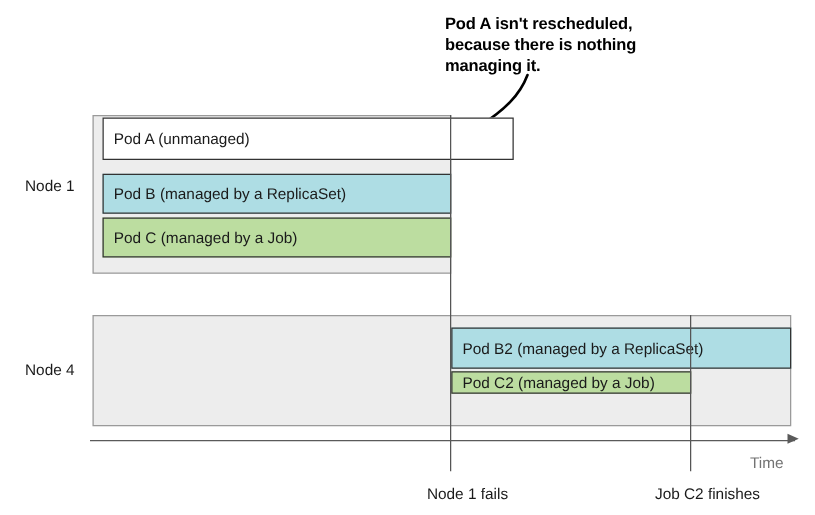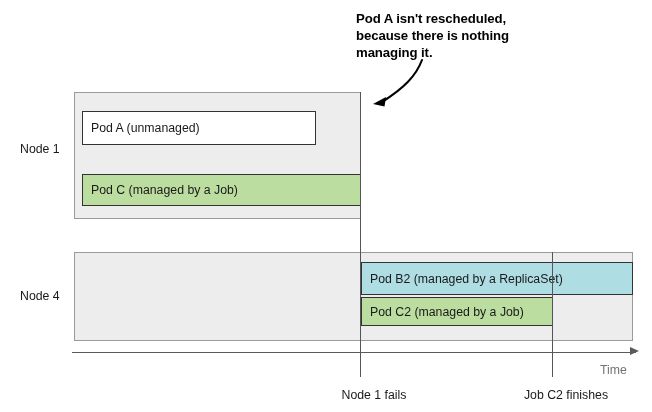--- a/index.html
+++ b/index.html
@@ -82,27 +82,27 @@
     font-size: 12.3px;
     color: #1a1a1a;
     padding-left: 8px;
     white-space: nowrap;
   }
   .pod.unmanaged { background: #ffffff; }
   .pod.replicaset { background: #aedde4; }
   .pod.job        { background: #bcdda0; }
 
   
-  .pod-a  { left: 82px;  top: 111px; width: 234px; height: 34px; }
+  .pod-a  { left: 82px;  top: 94px; width: 329px; height: 34px; }
   .pod-b  { left: 82px;  top: 139px; width: 279px; height: 32px; }
   .pod-c  { left: 82px;  top: 174px; width: 279px; height: 32px; }
 
   
   .pod-b2 { left: 361px; top: 262px; width: 272px; height: 33px; }
-  .pod-c2 { left: 361px; top: 297px; width: 192px; height: 29px; }
+  .pod-c2 { left: 361px; top: 297px; width: 192px; height: 18px; }
 
   
   .event-line {
     position: absolute;
     width: 1px;
     background: #555555;
   }
   .event-line.fails    { left: 360px; top: 92px;  height: 285px; }
   .event-line.finishes { left: 552px; top: 252px; height: 125px; }
 
@@ -156,20 +156,21 @@
 
   <svg class="arrow-svg" viewBox="0 0 80 60" xmlns="http://www.w3.org/2000/svg">
     <path d="M 62 2 C 56 18, 44 30, 22 44" fill="none" stroke="#000000" stroke-width="2.1" stroke-linecap="round"></path>
     <path d="M 13 46 L 26 39 L 24.5 48.5 Z" fill="#000000"></path>
   </svg>
 
   <div class="node-label n1">Node 1</div>
   <div class="node-box n1"></div>
 
   <div class="pod unmanaged pod-a">Pod A (unmanaged)</div>
+  <div class="pod replicaset pod-b">Pod B (managed by a ReplicaSet)</div>
   <div class="pod job pod-c">Pod C (managed by a Job)</div>
 
   <div class="node-label n2">Node 4</div>
   <div class="node-box n2"></div>
 
   <div class="pod replicaset pod-b2">Pod B2 (managed by a ReplicaSet)</div>
   <div class="pod job pod-c2">Pod C2 (managed by a Job)</div>
 
   <div class="event-line fails"></div>
   <div class="event-line finishes"></div>

